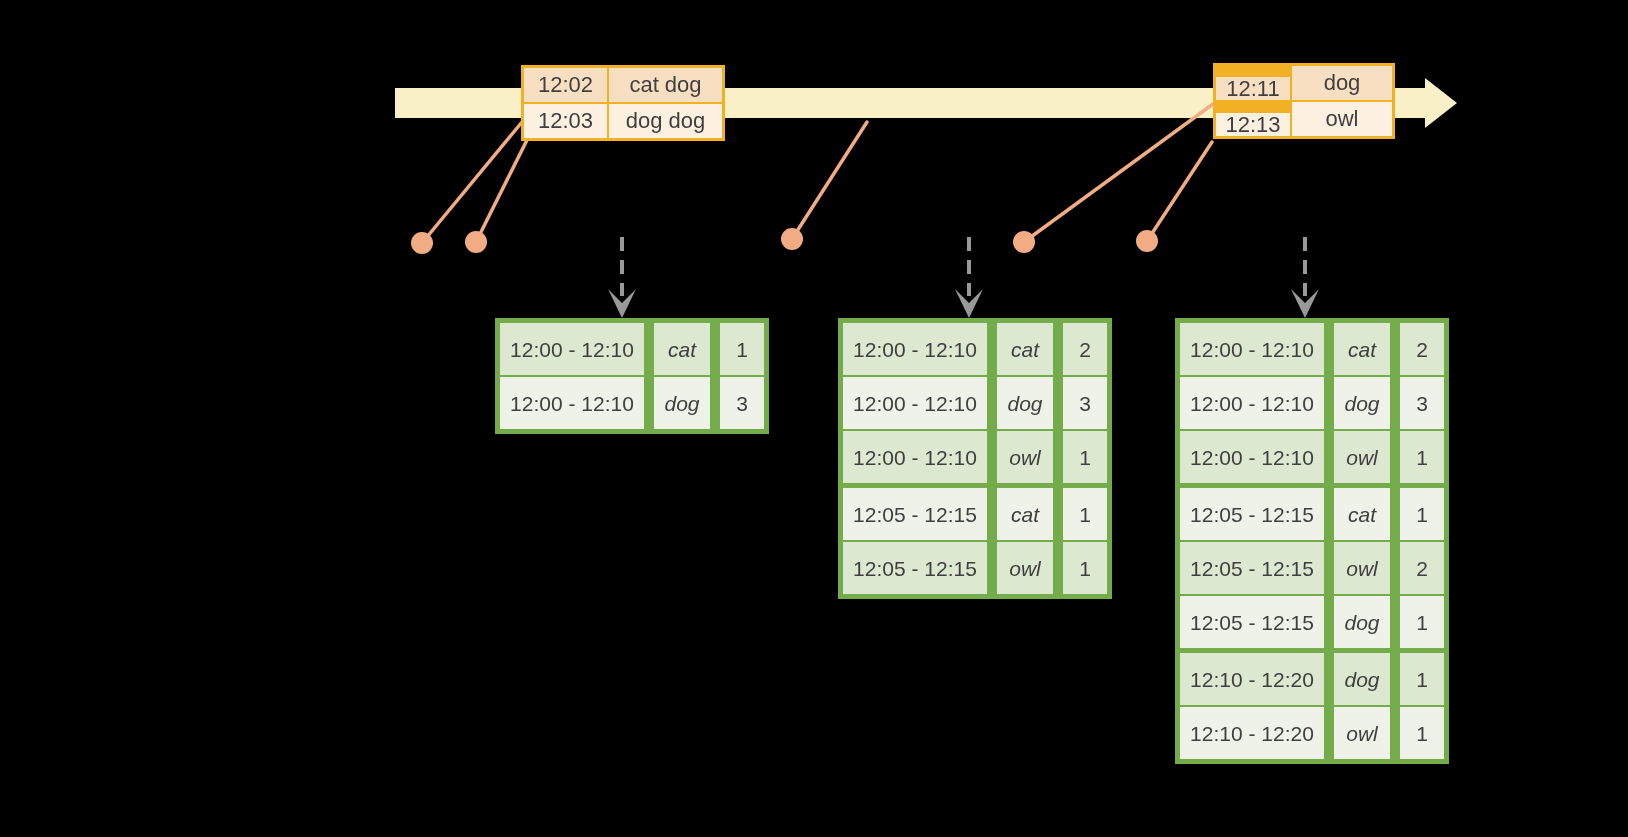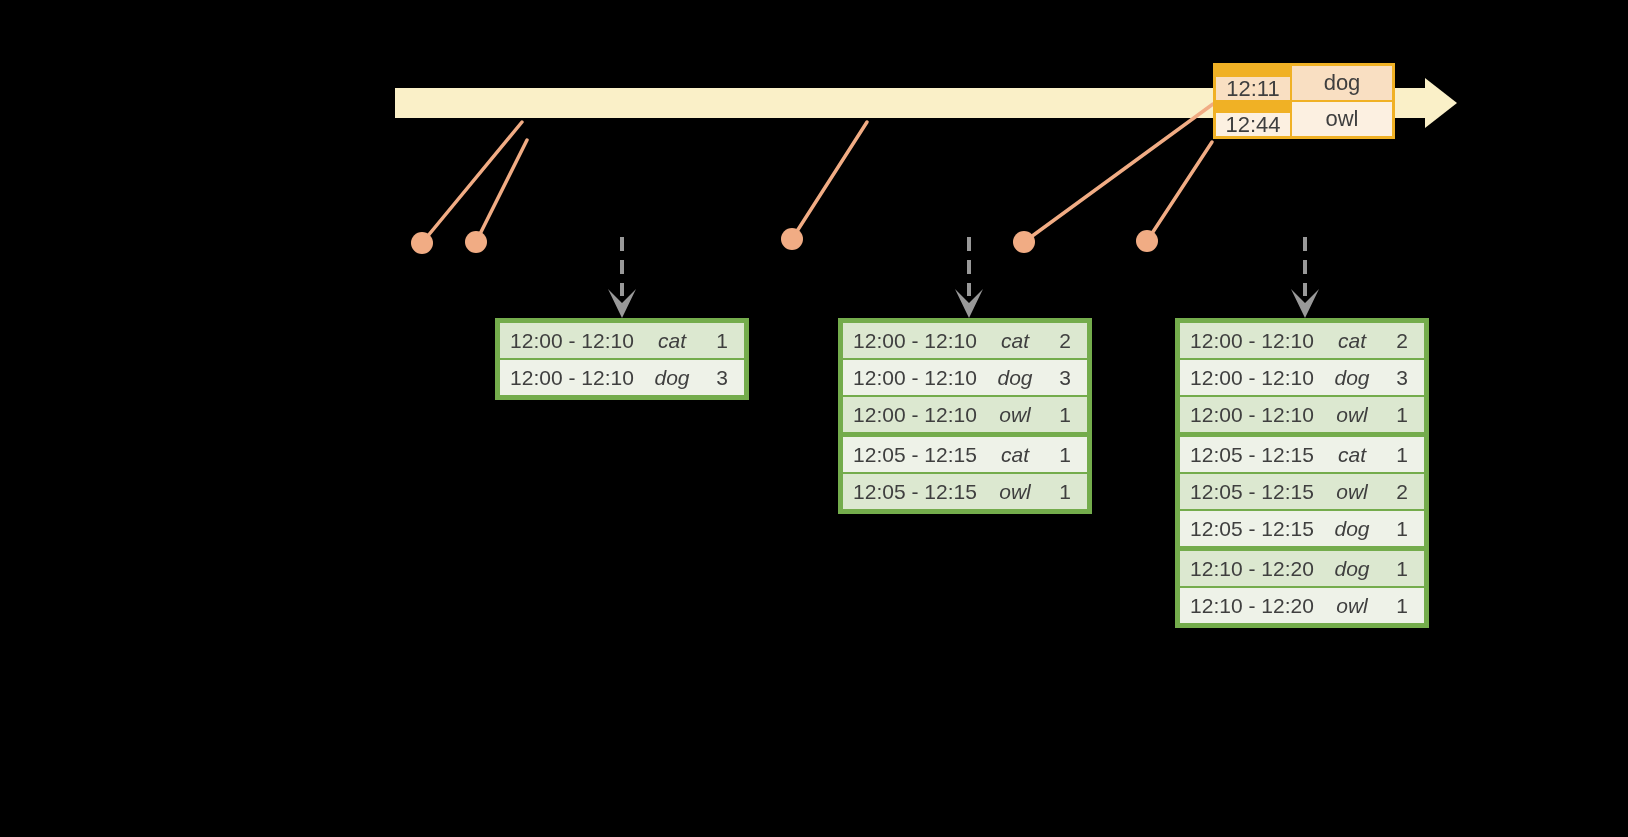--- a/index.html
+++ b/index.html
@@ -20,21 +20,21 @@
   .etable.t3 .words{width:100px;}
   .etable .erow:nth-child(odd) .cell{background:#F9DFC2;}
   .etable .erow:nth-child(even) .cell{background:#FCF0E1;}
   .t1{left:521px;top:65px;}
   .t2{left:867px;top:83px;}
   .t3{left:1213px;top:63px;}
 
   
   .gtable{position:absolute;border:5px solid #74AC4C;background:#74AC4C;
           display:flex;flex-direction:column;gap:2px;}
-  .gtable .grow{display:flex;gap:0;height:35px;}
+  .gtable .grow{display:flex;gap:10px;height:52px;}
   .gtable .grow.group-start{margin-top:3px;}
   .gtable .cell{display:flex;align-items:center;justify-content:center;
                 font-size:21px;line-height:1;}
   .gtable .win{width:144px;}
   .gtable .word{width:56px;font-style:italic;}
   .gtable .cnt{width:44px;}
   .gtable .grow:nth-child(odd) .cell{background:#DCE8D0;}
   .gtable .grow:nth-child(even) .cell{background:#EEF2E8;}
   .g1{left:495px;top:318px;}
   .g2{left:838px;top:318px;}
@@ -71,29 +71,39 @@
       <line x1="969" y1="237" x2="969" y2="296"></line>
       <line x1="1305" y1="237" x2="1305" y2="296"></line>
     </g>
     <g fill="#999999">
       <polygon points="608,289 622,303 636,289 622,318"></polygon>
       <polygon points="955,289 969,303 983,289 969,318"></polygon>
       <polygon points="1291,289 1305,303 1319,289 1305,318"></polygon>
     </g>
   </svg>
 
+  <div class="etable t1">
+    <div class="erow">
+      <div class="cell time">12:02</div>
+      <div class="cell words">cat dog</div>
+    </div>
+    <div class="erow">
+      <div class="cell time">12:03</div>
+      <div class="cell words">dog dog</div>
+    </div>
+  </div>
 
 
   <div class="etable t3">
     <div class="erow">
       <div class="cell time">12:11</div>
       <div class="cell words">dog</div>
     </div>
     <div class="erow">
-      <div class="cell time">12:44</div>
+      <div class="cell time">12:13</div>
       <div class="cell words">owl</div>
     </div>
   </div>
 
   <div class="gtable g1">
     <div class="grow">
       <div class="cell win">12:00 - 12:10</div>
       <div class="cell word">cat</div>
       <div class="cell cnt">1</div>
     </div>

